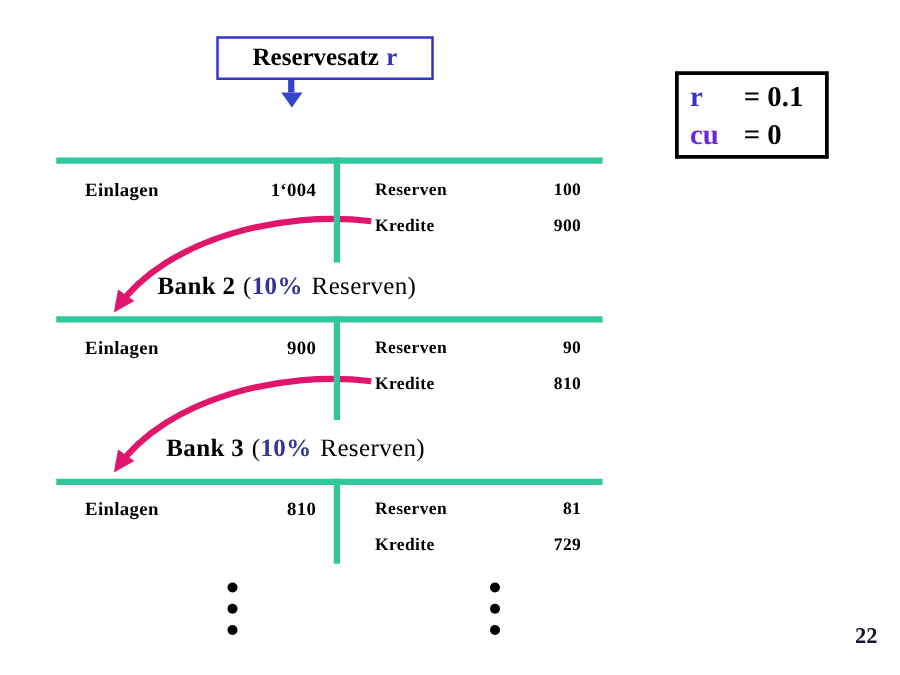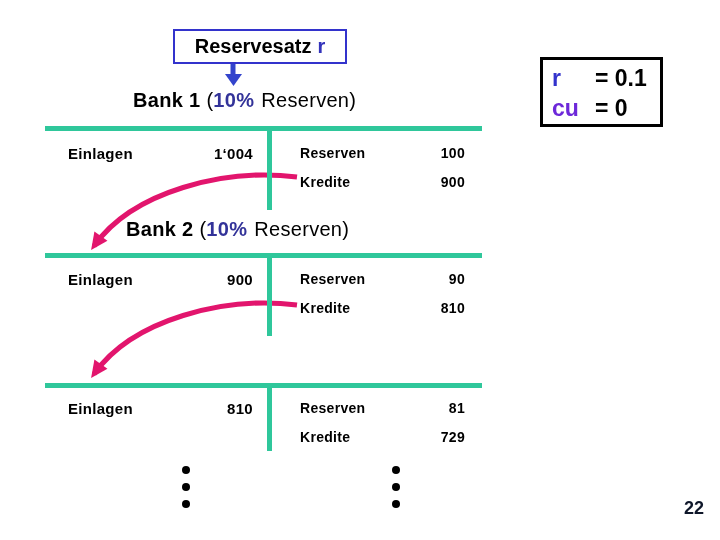--- a/index.html
+++ b/index.html
@@ -1,17 +1,17 @@
 <!DOCTYPE html>
 <html><head>
 <meta charset="utf-8">
 <style>
   html,body{margin:0;padding:0;background:#fff;}
   .slide{position:relative;width:720px;height:540px;background:#ffffff;overflow:hidden;
-         font-family:Liberation Sans, sans-serif;font-weight:700;color:#000;}
+         font-family:Liberation Serif, serif;font-weight:700;color:#000;}
   .arrows{position:absolute;left:0;top:0;pointer-events:none;}
 
   .title-box{position:absolute;left:173px;top:29px;width:170px;height:31px;
              border:2px solid #3333CC;background:#fff;display:flex;align-items:center;
              justify-content:center;font-size:20px;white-space:nowrap;}
   .title-box .var{color:#3333BB;margin-left:6px;}
 
   .bank-header{position:absolute;font-size:20px;white-space:nowrap;letter-spacing:.3px;}
   .bank-header .open{font-weight:400;margin-left:6px;}
   .bank-header .rate{color:#333399;}
@@ -55,23 +55,20 @@
     </g>
     <path d="M297,177 C225,168 133,191 94,246" stroke="#E2156D" stroke-width="5" fill="none" marker-end="url(#ah)"></path>
     <path d="M297,305 C225,296 133,319 94,374" stroke="#E2156D" stroke-width="5" fill="none" marker-end="url(#ah)"></path>
   </svg>
 
   <div class="title-box">
     <span>Reservesatz</span>
     <span class="var">r</span>
   </div>
 
-  <div class="bank-header" style="left:133px;top:89px">
-    <span>Bank 1</span><span class="open">(</span><span class="rate">10%</span><span class="rest">Reserven)</span>
-  </div>
   <div class="hline" style="top:126px"></div>
   <div class="vline" style="top:126px;height:84px"></div>
   <div class="acct-left" style="top:145px">
     <span>Einlagen</span>
     <span>1‘004</span>
   </div>
   <div class="acct-right" style="top:145px">
     <span>Reserven</span>
     <span>100</span>
   </div>
@@ -91,20 +88,23 @@
   </div>
   <div class="acct-right" style="top:271px">
     <span>Reserven</span>
     <span>90</span>
   </div>
   <div class="acct-right" style="top:300px">
     <span>Kredite</span>
     <span>810</span>
   </div>
 
+  <div class="bank-header" style="left:133px;top:348px">
+    <span>Bank 3</span><span class="open">(</span><span class="rate">10%</span><span class="rest">Reserven)</span>
+  </div>
   <div class="hline" style="top:383px"></div>
   <div class="vline" style="top:383px;height:68px"></div>
   <div class="acct-left" style="top:400px">
     <span>Einlagen</span>
     <span>810</span>
   </div>
   <div class="acct-right" style="top:400px">
     <span>Reserven</span>
     <span>81</span>
   </div>

